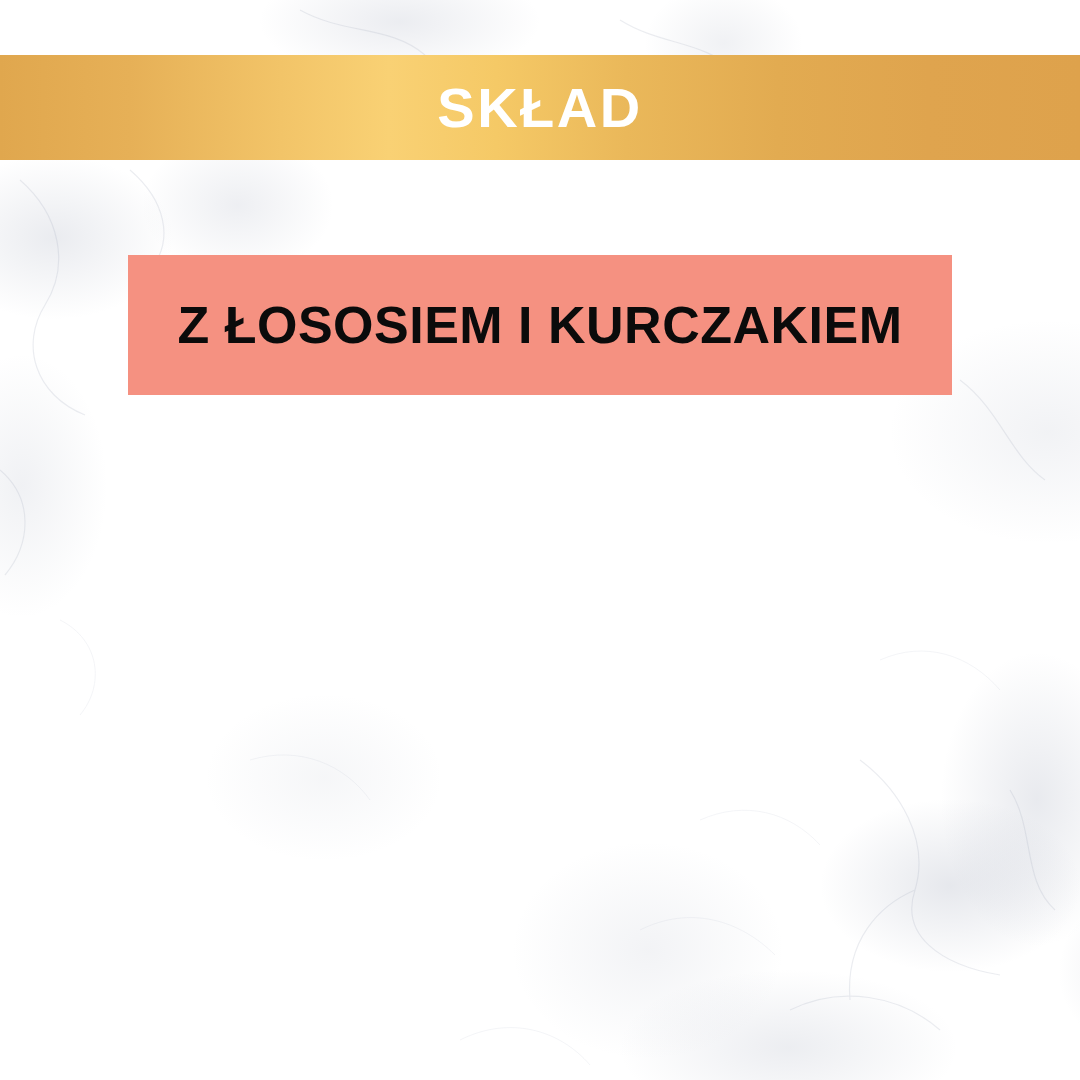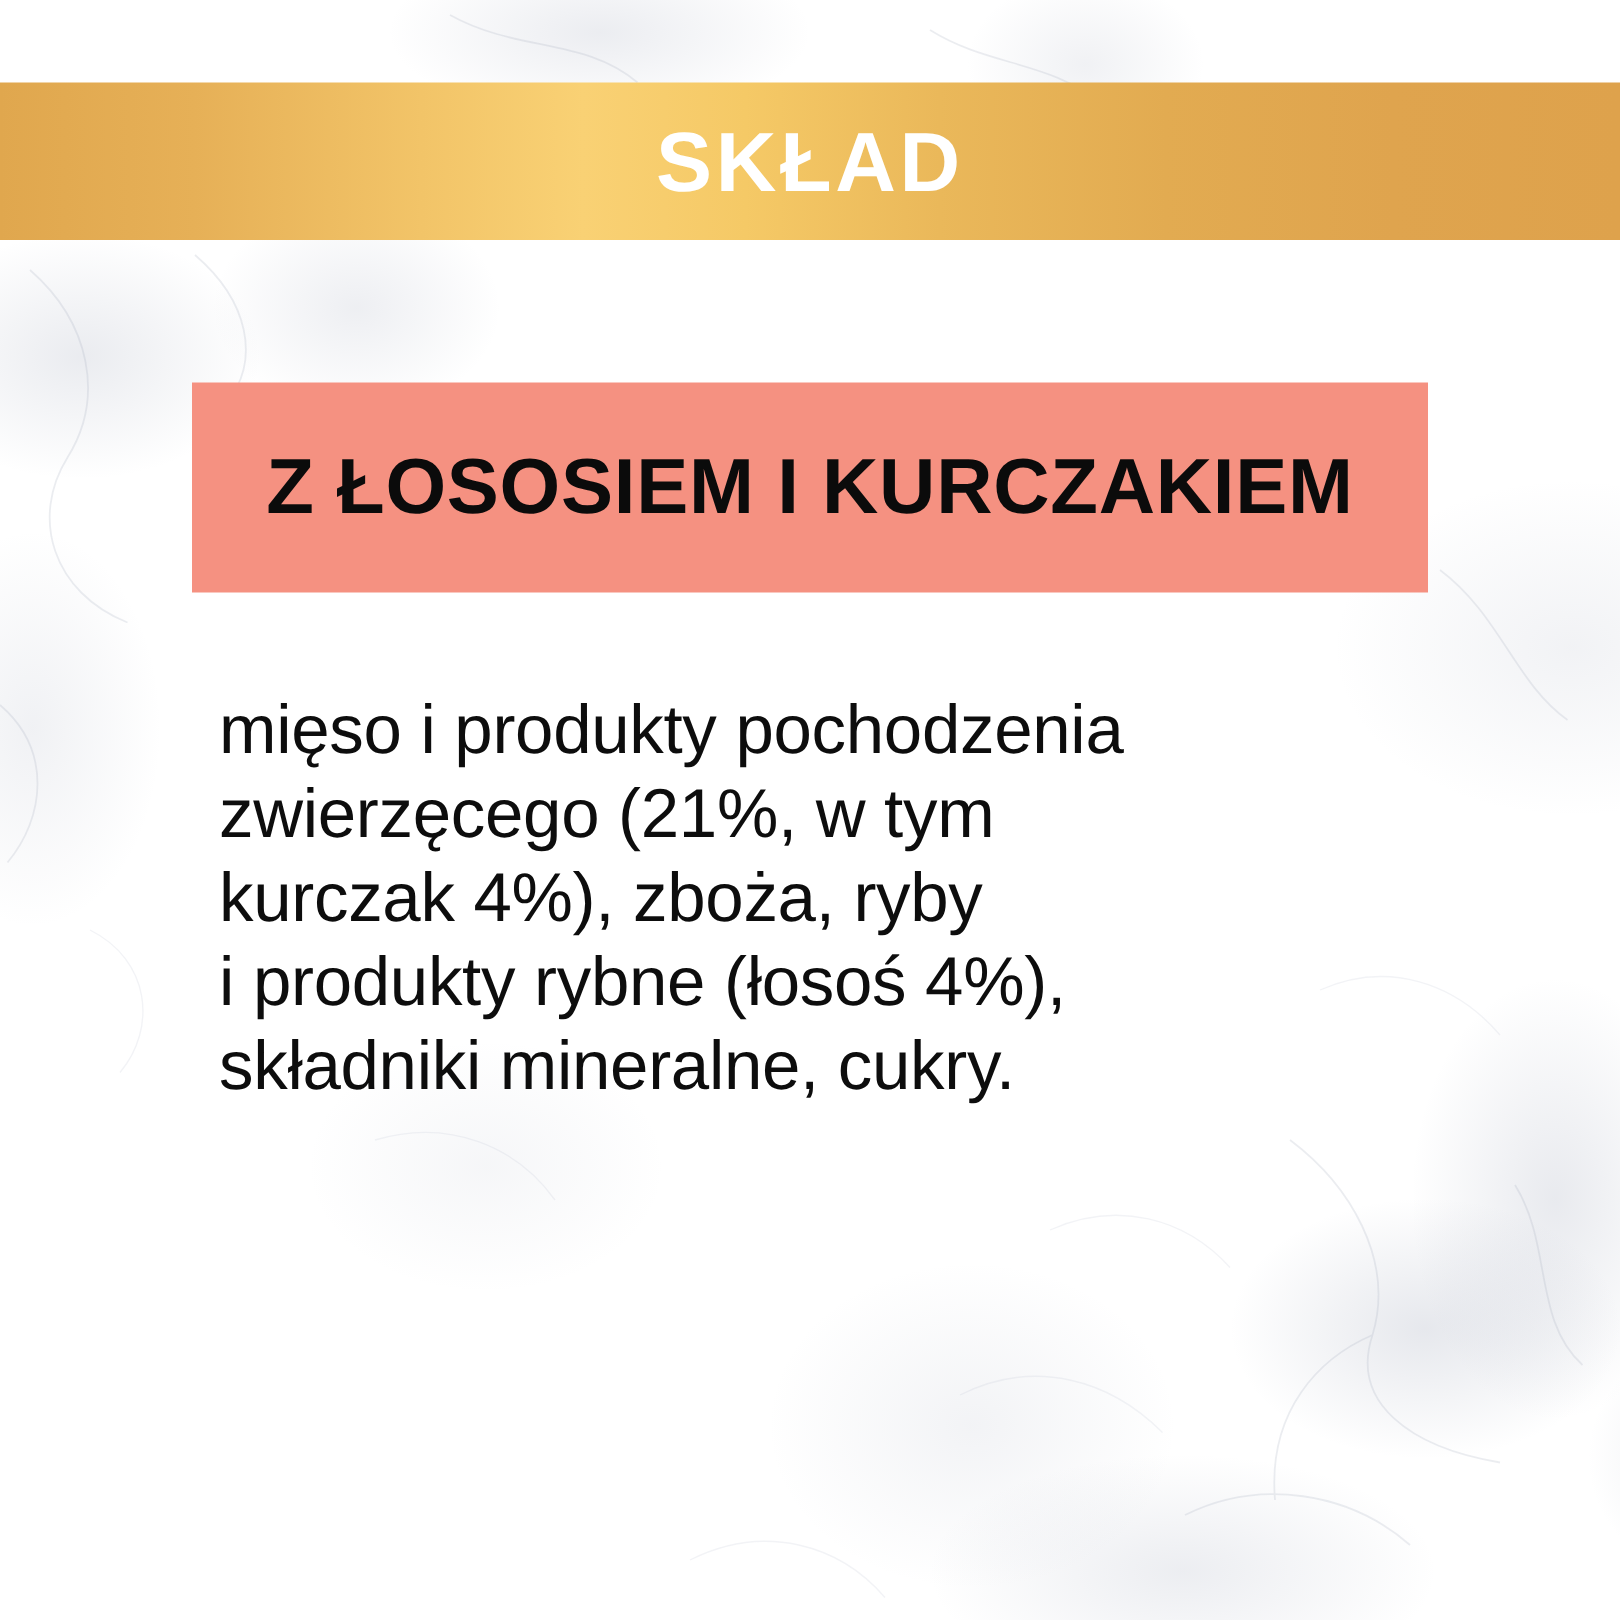--- a/index.html
+++ b/index.html
@@ -140,21 +140,14 @@
   </svg>
 
   <div id="product-banner">
     <div class="banner-title">Z ŁOSOSIEM I KURCZAKIEM</div>
   </div>
 
   <div id="gold-band">
     <div class="band-title">SKŁAD</div>
   </div>
 
-  <div id="ingredients">
-    <div class="line">mięso i produkty pochodzenia</div>
-    <div class="line">zwierzęcego (21%, w tym</div>
-    <div class="line">kurczak 4%), zboża, ryby</div>
-    <div class="line">i produkty rybne (łosoś 4%),</div>
-    <div class="line">składniki mineralne, cukry.</div>
-  </div>
 
 </div>
 
 </body></html>

